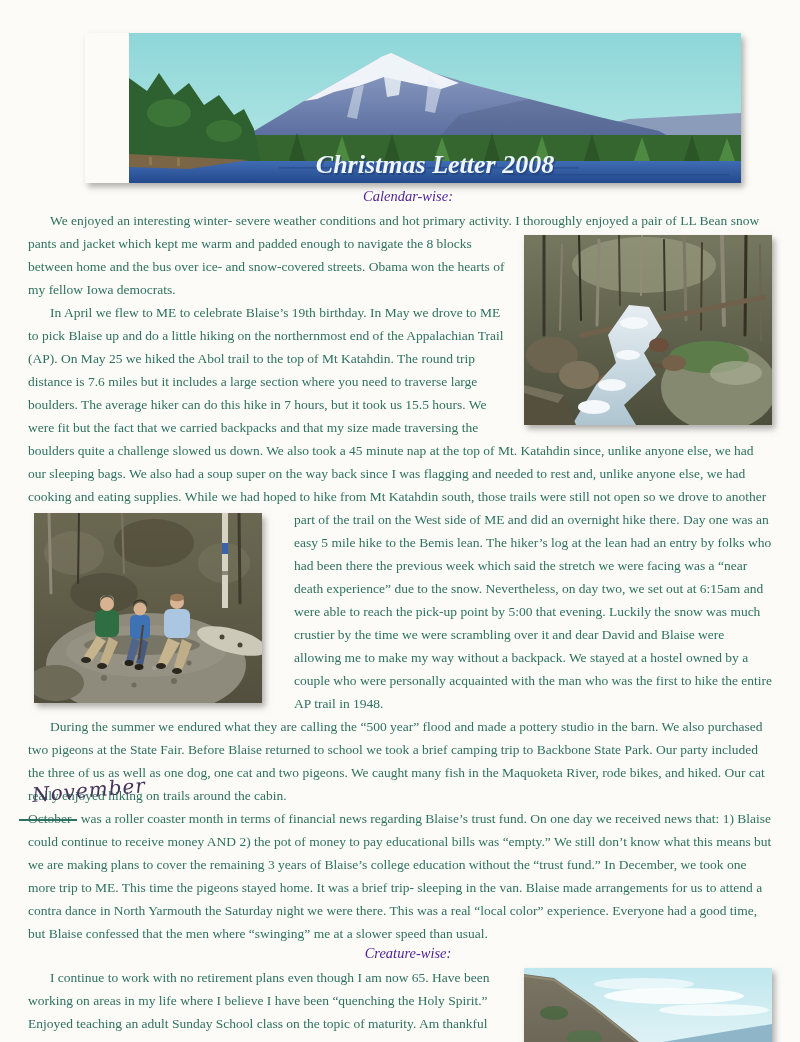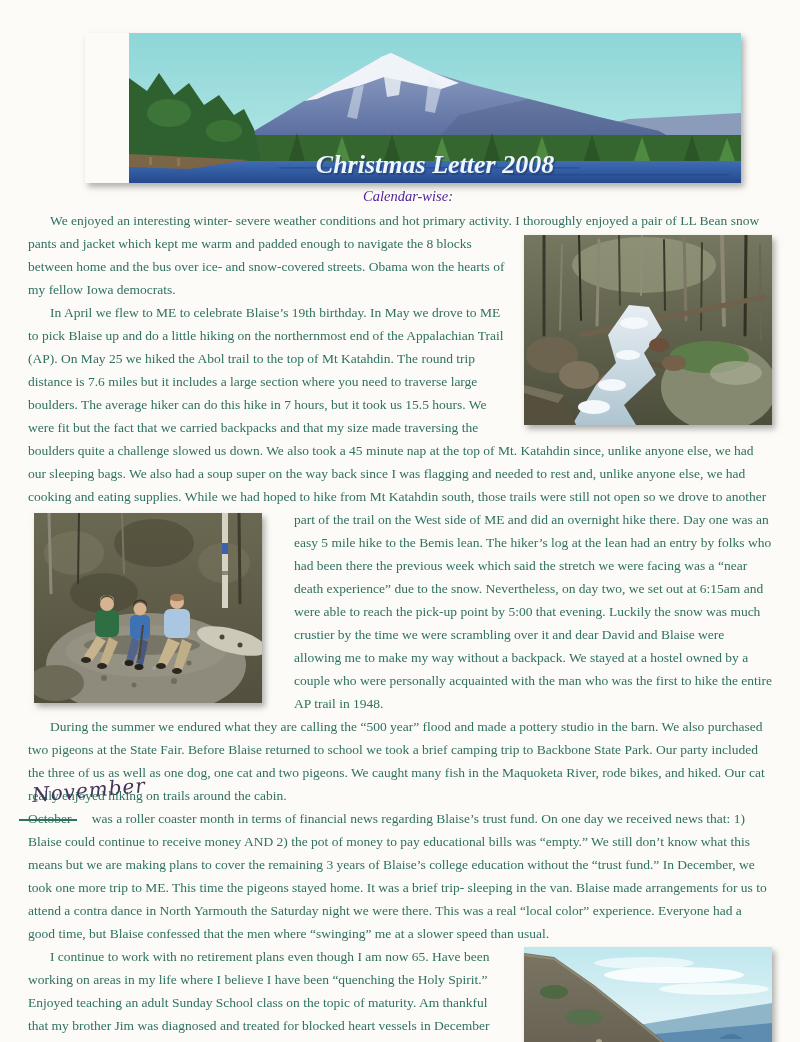--- a/index.html
+++ b/index.html
@@ -14,21 +14,21 @@
   p.para{margin:0;font-size:13.5px;line-height:23px;color:#2f7160;}
   p.indent{text-indent:22px;}
   .photo-float{box-shadow:3px 4px 6px rgba(110,110,106,.55);}
   .photo-float svg{display:block;}
   .stream-wrap{float:right;margin:3px 0 10px 14px;}
   .group-wrap{float:left;margin:5px 32px 8px 6px;}
   .slope-wrap{float:right;margin:2px 0 10px 14px;}
   .p-oct{clear:both;margin-top:14px;position:relative;}
   .hand{position:absolute;top:-28px;left:4px;font-family:"DejaVu Serif",serif;font-style:italic;
         font-size:20px;color:#44335a;transform:rotate(-5deg);letter-spacing:1px;}
-  .struck{position:relative;margin-right:15px;padding-right:2px;}
+  .struck{position:relative;margin-right:4px;padding-right:2px;}
   .struck::after{content:"";position:absolute;left:-9px;right:-4px;top:54%;height:1.6px;background:#2f7160;}
   .creature-head{margin-top:16px;}
 </style>
 </head>
 <body>
 
 <div class="page">
 
   <div class="header-photo" aria-label="Snow-capped Mount Katahdin rising above evergreen forest and a blue lake">
     <svg width="612" height="150" viewBox="0 0 612 150">
@@ -194,20 +194,21 @@
           <circle cx="143" cy="89" r="7" fill="#dab494"></circle>
           <ellipse cx="143" cy="84.5" rx="7" ry="3.8" fill="#9a7a58"></ellipse>
         </svg>
       </span><span>side of ME and did an overnight hike there.  Day one was an easy 5 mile hike to the Bemis lean.  The hiker’s log at the lean had an entry by folks who had been there the previous week which said the stretch we were facing was a “near death experience” due to the snow.  Nevertheless, on day two, we set out at 6:15am and were able to reach the pick-up point by 5:00 that evening.  Luckily the snow was much crustier by the time we were scrambling over it and dear David and Blaise were allowing me to make my way without a backpack.  We stayed at a hostel owned by a couple who were personally acquainted with the man who was the first to hike the entire AP trail in 1948.</span></p>
 
     <p class="para indent"><span>During the summer we endured what they are calling the “500 year” flood and made a pottery studio in the barn.  We also purchased two pigeons at the State Fair.  Before Blaise returned to school we took a brief camping trip to Backbone State Park.  Our party included the three of us as well as one dog, one cat and two pigeons.  We caught many fish in the Maquoketa River, rode bikes, and hiked.  Our cat really enjoyed hiking on trails around the cabin.</span></p>
 
     <p class="para p-oct">
       <span class="hand">November</span><span class="struck">October</span><span> was a roller coaster month in terms of financial news regarding Blaise’s trust fund.  On one day we received news that: 1) Blaise could continue to receive money AND 2) the pot of money to pay educational bills was “empty.”  We still don’t know what this means but we are making plans to cover the remaining 3 years of Blaise’s college education without the “trust fund.”  In December, we took one more trip to ME.  This time the pigeons stayed home.  It was a brief trip- sleeping in the van.  Blaise made arrangements for us to attend a contra dance in North Yarmouth the Saturday night we were there.  This was a real “local color” experience.  Everyone had a good time, but Blaise confessed that the men where “swinging” me at a slower speed than usual.</span></p>
 
+    <h2 class="section creature-head">Creature-wise:</h2>
 
     <p class="para indent"><span class="photo-float slope-wrap" aria-label="Rocky slope of Mt. Katahdin with distant lakes and hills">
         <svg width="248" height="190" viewBox="0 0 248 190">
           <defs>
             <linearGradient id="mgSky" x1="0" y1="0" x2="0" y2="1">
               <stop offset="0" stop-color="#bfe7ee"></stop>
                 <stop offset="1" stop-color="#e9f6f8"></stop>
             </linearGradient>
             <linearGradient id="mgSlope" x1="0" y1="0" x2="0" y2="1">
               <stop offset="0" stop-color="#7a7463"></stop>

